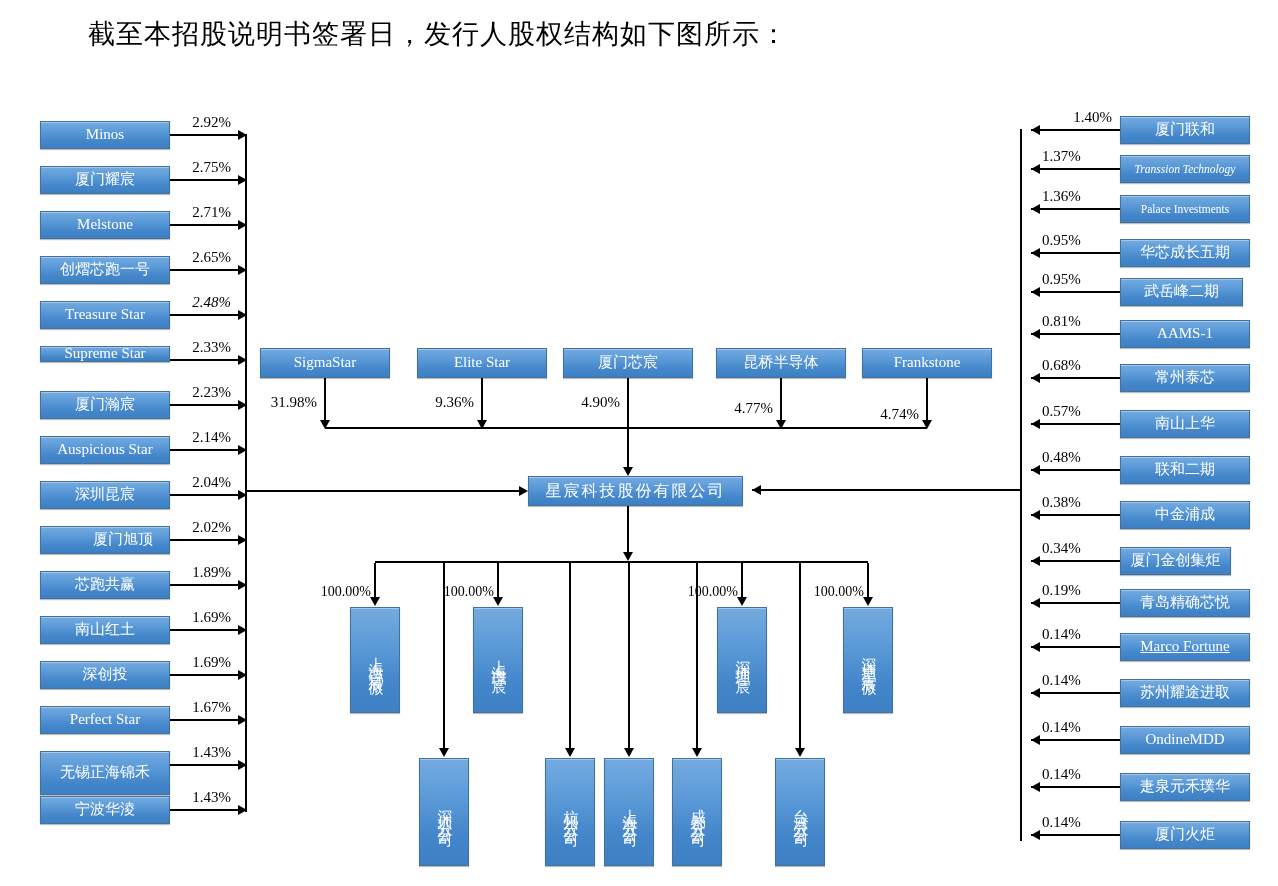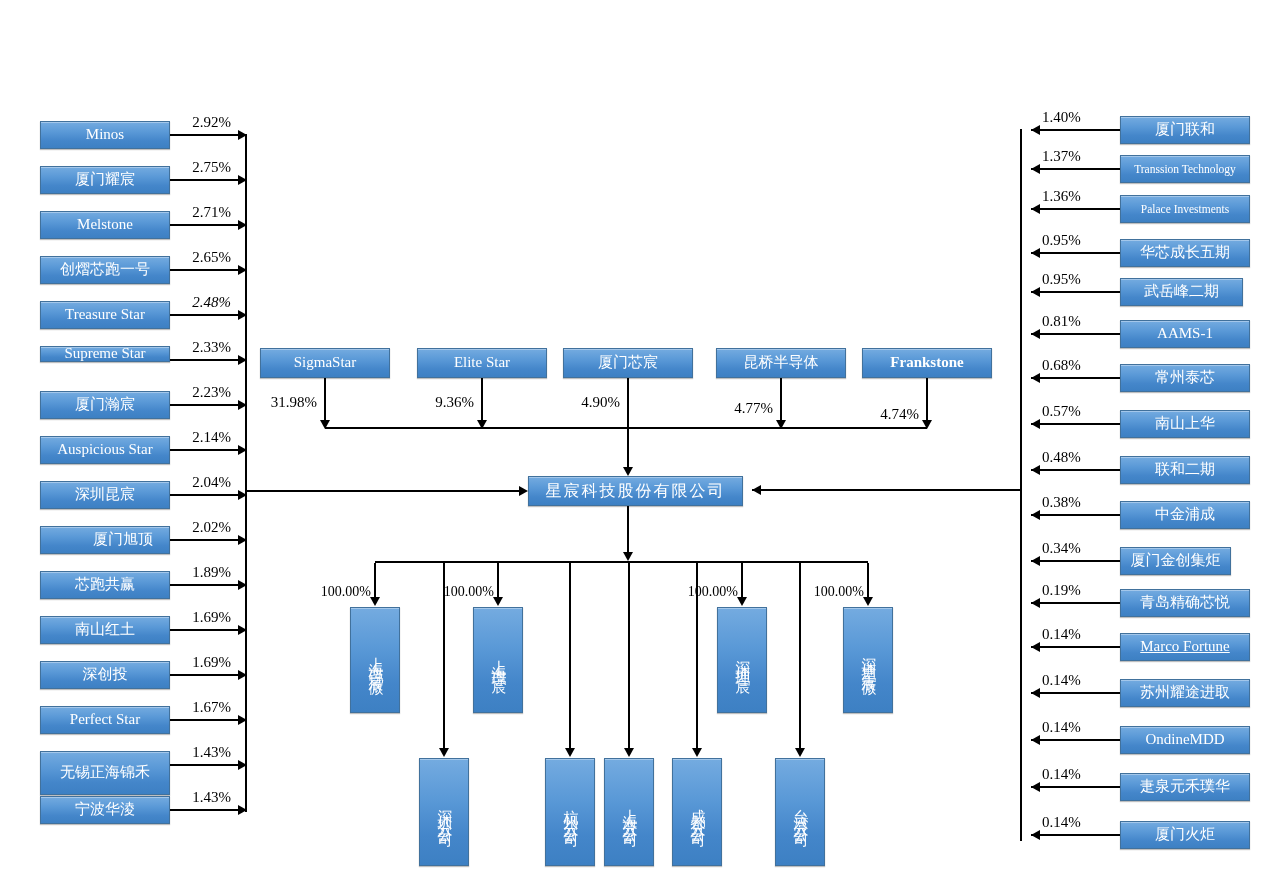--- a/index.html
+++ b/index.html
@@ -15,20 +15,21 @@
   .vert{writing-mode:vertical-rl;letter-spacing:6px;}
   .small-latin{font-size:11.5px;}
   .pct{position:absolute;font-size:15px;color:#000;white-space:nowrap;}
   .line{position:absolute;background:#000;}
   .ah{position:absolute;width:0;height:0;}
 </style>
 </head>
 <body>
 
 <div class="page">
+  <div class="title">截至本招股说明书签署日，发行人股权结构如下图所示：</div>
   <div class="diagram" id="diagram">
       <div class="node" style="left: 40px; top: 121px; width: 130px; height: 28px;">Minos</div>
       <div class="pct" style="left: 157px; top: 114px; width: 74px; text-align: right;">2.92%</div>
       <div class="line" style="left: 170px; top: 134px; width: 70px; height: 2px;"></div>
       <div class="ah" style="left: 238px; top: 130px; border-top: 5px solid transparent; border-bottom: 5px solid transparent; border-left: 9px solid rgb(0, 0, 0);"></div>
       <div class="node" style="left: 40px; top: 166px; width: 130px; height: 28px;">厦门耀宸</div>
       <div class="pct" style="left: 157px; top: 159px; width: 74px; text-align: right;">2.75%</div>
       <div class="line" style="left: 170px; top: 179px; width: 70px; height: 2px;"></div>
       <div class="ah" style="left: 238px; top: 175px; border-top: 5px solid transparent; border-bottom: 5px solid transparent; border-left: 9px solid rgb(0, 0, 0);"></div>
       <div class="node" style="left: 40px; top: 211px; width: 130px; height: 28px;">Melstone</div>
@@ -84,24 +85,24 @@
       <div class="line" style="left: 170px; top: 764px; width: 70px; height: 2px;"></div>
       <div class="ah" style="left: 238px; top: 760px; border-top: 5px solid transparent; border-bottom: 5px solid transparent; border-left: 9px solid rgb(0, 0, 0);"></div>
       <div class="node" style="left: 40px; top: 796px; width: 130px; height: 28px;">宁波华淩</div>
       <div class="pct" style="left: 157px; top: 789px; width: 74px; text-align: right;">1.43%</div>
       <div class="line" style="left: 170px; top: 809px; width: 70px; height: 2px;"></div>
       <div class="ah" style="left: 238px; top: 805px; border-top: 5px solid transparent; border-bottom: 5px solid transparent; border-left: 9px solid rgb(0, 0, 0);"></div>
       <div class="line" style="left: 245px; top: 134px; width: 2px; height: 678px;"></div>
       <div class="line" style="left: 246px; top: 490px; width: 273px; height: 2px;"></div>
       <div class="ah" style="left: 519px; top: 486px; border-top: 5px solid transparent; border-bottom: 5px solid transparent; border-left: 9px solid rgb(0, 0, 0);"></div>
       <div class="node" style="left: 1120px; top: 116px; width: 130px; height: 28px;">厦门联和</div>
-      <div class="pct" style="left: 1042px; top: 109px; width: 70px; text-align: left;">1.40%</div>
+      <div class="pct" style="left: 1042px; top: 109px; width: 70px; text-align: right;">1.40%</div>
       <div class="line" style="left: 1031px; top: 129px; width: 89px; height: 2px;"></div>
       <div class="ah" style="left: 1031px; top: 125px; border-top: 5px solid transparent; border-bottom: 5px solid transparent; border-right: 9px solid rgb(0, 0, 0);"></div>
-      <div class="node small-latin" style="left: 1120px; top: 155px; width: 130px; height: 28px;">Transsion Technology</div>
+      <div class="node small-latin" style="left: 1120px; top: 155px; width: 130px; height: 28px; font-style: italic;">Transsion Technology</div>
       <div class="pct" style="left: 1042px; top: 148px; width: 70px; text-align: left;">1.37%</div>
       <div class="line" style="left: 1031px; top: 168px; width: 89px; height: 2px;"></div>
       <div class="ah" style="left: 1031px; top: 164px; border-top: 5px solid transparent; border-bottom: 5px solid transparent; border-right: 9px solid rgb(0, 0, 0);"></div>
       <div class="node small-latin" style="left: 1120px; top: 195px; width: 130px; height: 28px;">Palace Investments</div>
       <div class="pct" style="left: 1042px; top: 188px; width: 70px; text-align: left; font-family: Liberation Serif, serif;">1.36%</div>
       <div class="line" style="left: 1031px; top: 208px; width: 89px; height: 2px;"></div>
       <div class="ah" style="left: 1031px; top: 204px; border-top: 5px solid transparent; border-bottom: 5px solid transparent; border-right: 9px solid rgb(0, 0, 0);"></div>
       <div class="node" style="left: 1120px; top: 239px; width: 130px; height: 28px;">华芯成长五期</div>
       <div class="pct" style="left: 1042px; top: 232px; width: 70px; text-align: left;">0.95%</div>
       <div class="line" style="left: 1031px; top: 252px; width: 89px; height: 2px;"></div>
@@ -170,21 +171,21 @@
       <div class="line" style="left: 481px; top: 378px; width: 2px; height: 42px;"></div>
       <div class="ah" style="left: 477px; top: 420px; border-left: 5px solid transparent; border-right: 5px solid transparent; border-top: 9px solid rgb(0, 0, 0);"></div>
       <div class="node" style="left: 563px; top: 348px; width: 130px; height: 30px;">厦门芯宸</div>
       <div class="pct" style="left: 558px; top: 394px; width: 62px; text-align: right;">4.90%</div>
       <div class="line" style="left: 627px; top: 378px; width: 2px; height: 89px;"></div>
       <div class="ah" style="left: 623px; top: 467px; border-left: 5px solid transparent; border-right: 5px solid transparent; border-top: 9px solid rgb(0, 0, 0);"></div>
       <div class="node" style="left: 716px; top: 348px; width: 130px; height: 30px;">昆桥半导体</div>
       <div class="pct" style="left: 711px; top: 400px; width: 62px; text-align: right;">4.77%</div>
       <div class="line" style="left: 780px; top: 378px; width: 2px; height: 42px;"></div>
       <div class="ah" style="left: 776px; top: 420px; border-left: 5px solid transparent; border-right: 5px solid transparent; border-top: 9px solid rgb(0, 0, 0);"></div>
-      <div class="node" style="left: 862px; top: 348px; width: 130px; height: 30px; font-weight: bold;">Frankstone</div>
+      <div class="node" style="left: 862px; top: 348px; width: 130px; height: 30px;">Frankstone</div>
       <div class="pct" style="left: 857px; top: 406px; width: 62px; text-align: right;">4.74%</div>
       <div class="line" style="left: 926px; top: 378px; width: 2px; height: 42px;"></div>
       <div class="ah" style="left: 922px; top: 420px; border-left: 5px solid transparent; border-right: 5px solid transparent; border-top: 9px solid rgb(0, 0, 0);"></div>
       <div class="line" style="left: 325px; top: 427px; width: 602px; height: 2px;"></div>
       <div class="node" style="left: 528px; top: 476px; width: 215px; height: 30px; font-size: 16px; letter-spacing: 2px;">星宸科技股份有限公司</div>
       <div class="line" style="left: 627px; top: 506px; width: 2px; height: 47px;"></div>
       <div class="ah" style="left: 623px; top: 552px; border-left: 5px solid transparent; border-right: 5px solid transparent; border-top: 9px solid rgb(0, 0, 0);"></div>
       <div class="line" style="left: 375px; top: 561px; width: 493px; height: 2px;"></div>
       <div class="line" style="left: 374px; top: 563px; width: 2px; height: 36px;"></div>
       <div class="ah" style="left: 370px; top: 597px; border-left: 5px solid transparent; border-right: 5px solid transparent; border-top: 9px solid rgb(0, 0, 0);"></div>

